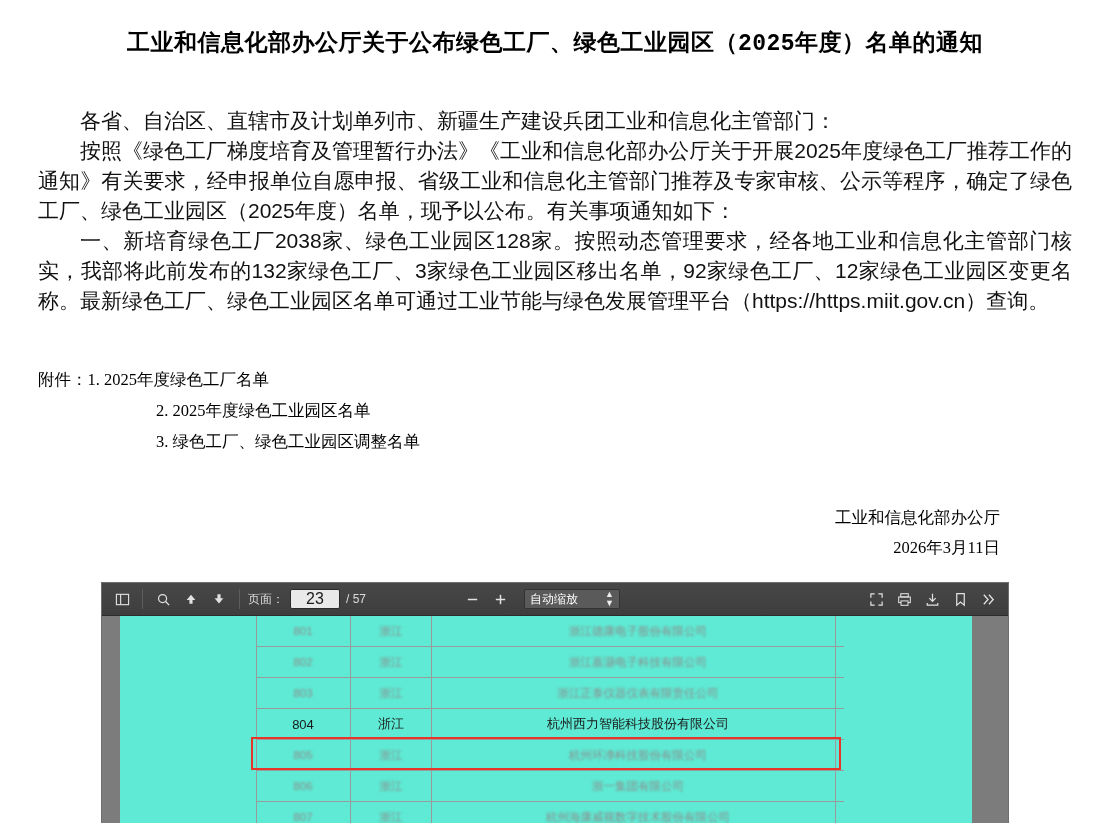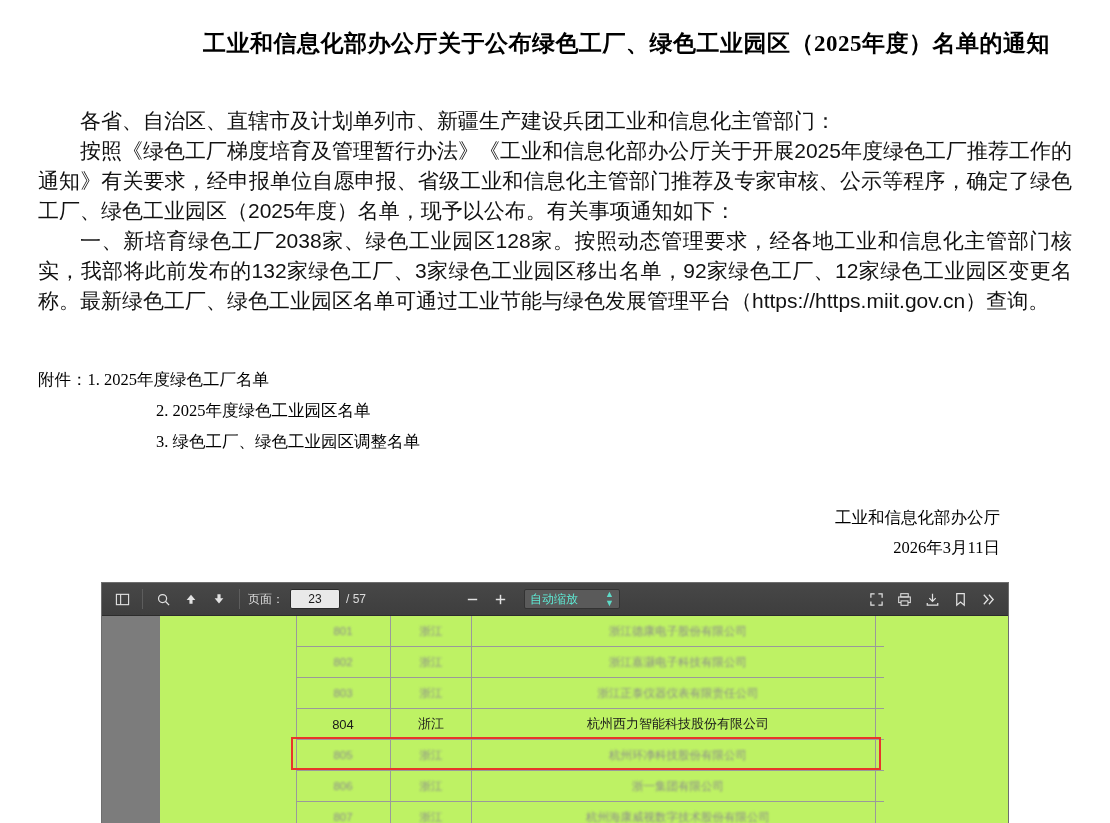--- a/index.html
+++ b/index.html
@@ -14,22 +14,22 @@
     font-family: "Liberation Serif", serif;
     color: #000;
     overflow: hidden;
   }
   .doc {
     position: absolute;
     left: 0; top: 0;
     width: 1110px;
   }
   .doc-title {
-    text-align: right;
-    font-family: Liberation Serif, serif;
+    text-align: center;
+    font-family: Liberation Mono, monospace;
     font-weight: bold;
     font-size: 23px;
     letter-spacing: 0.5px;
     margin: 28px 60px 0 60px;
     line-height: 1.4;
     color: #000;
   }
   .body-text {
     margin: 46px 38px 16px 38px;
     font-size: 21px;
@@ -104,39 +104,39 @@
     margin: 0 6px 0 2px;
     white-space: nowrap;
   }
   .page-input {
     width: 48px;
     height: 18px;
     background: #e9e9e9;
     border: 1px solid #2b2b2b;
     border-radius: 2px;
     color: #1a1a1a;
-    font-size: 12px;
+    font-size: 16px;
     text-align: center;
     font-family: "Liberation Sans", sans-serif;
     padding: 0;
     line-height: 18px;
   }
   .page-total {
     color: #dcdcdc;
     font-size: 12px;
     margin-left: 6px;
     white-space: nowrap;
   }
   .zoom-select {
     height: 20px;
     min-width: 96px;
     background: #5a5a5a;
     border: 1px solid #333;
     border-radius: 2px;
-    color: #5eead4;
+    color: #ffffff;
     font-size: 12px;
     font-family: "Liberation Sans", sans-serif;
     display: flex;
     align-items: center;
     justify-content: space-between;
     padding: 0 5px;
     box-sizing: border-box;
   }
   .zoom-select .arrows { font-size: 9px; line-height: 9px; opacity: .9;}
   .tb-right {
@@ -151,22 +151,21 @@
     height: 207px;
     background: #7c7c7c;
     overflow: hidden;
   }
   .pdf-page {
     position: absolute;
     left: 18px;
     top: 0;
     width: 852px;
     height: 207px;
-    background: #bef264;
-    margin-left: 40px;
+    background: #5eead4;
   }
   .pdf-table {
     position: absolute;
     left: 136px;
     top: 0;
     width: 580px;
     border-collapse: collapse;
     table-layout: fixed;
   }
   .pdf-table td {

